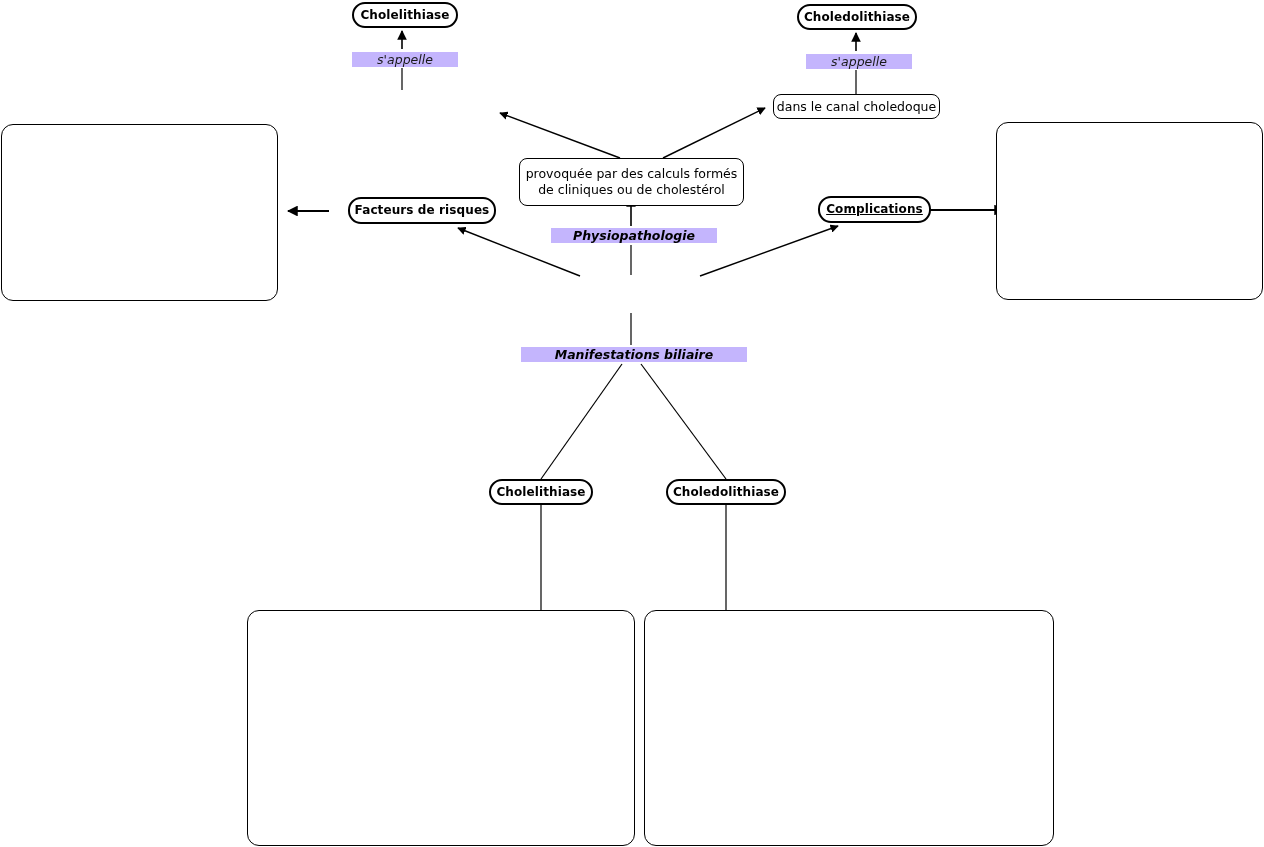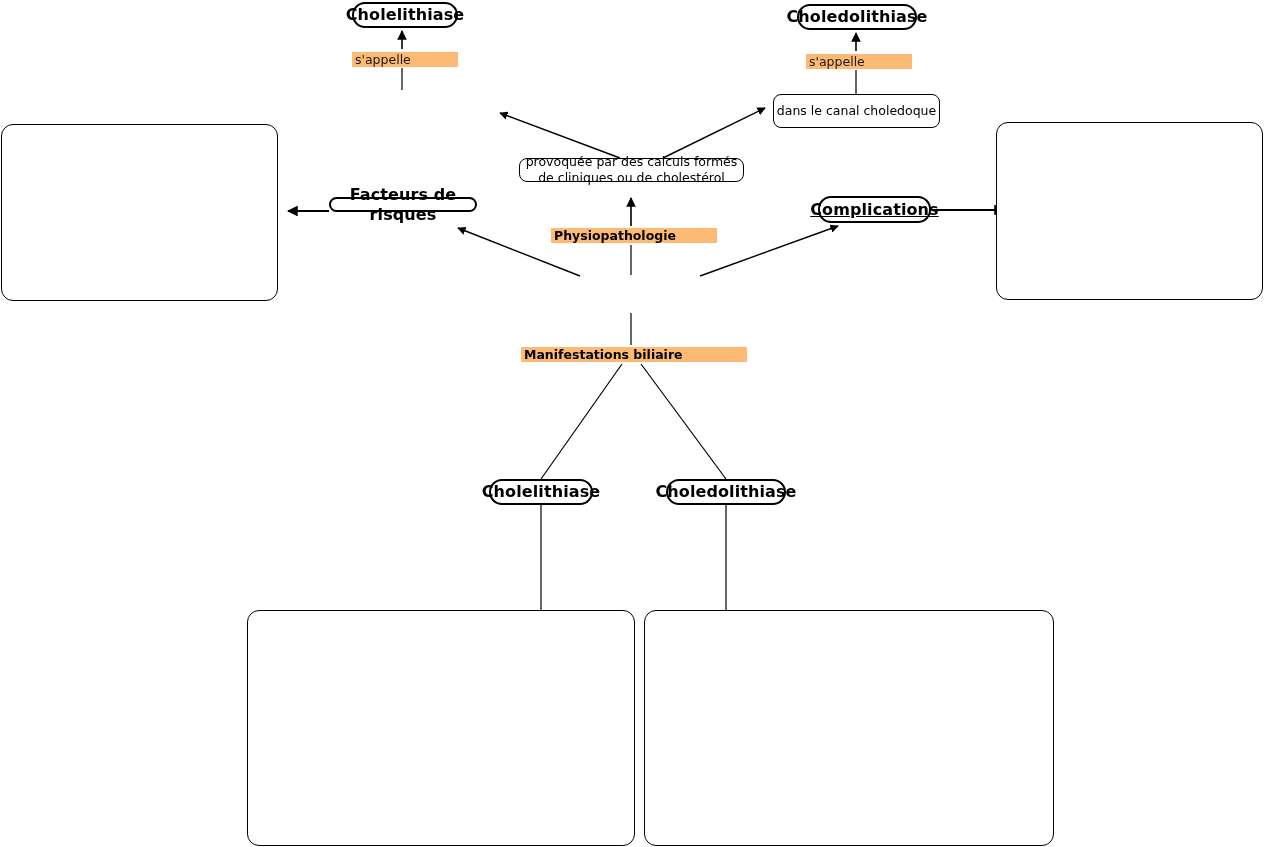--- a/index.html
+++ b/index.html
@@ -42,21 +42,21 @@
     justify-content: center;
     text-align: center;
     line-height: 1.25;
     z-index: 3;
   }
   
   .node.concept {
     border-width: 2px;
     border-radius: 13px;
     font-weight: bold;
-    font-size: 16px;
+    font-size: 12px;
     letter-spacing: 0.1px;
   }
   
   .node.prop {
     border-width: 1px;
     border-radius: 8px;
     font-weight: normal;
     font-size: 12.5px;
   }
   
@@ -81,24 +81,25 @@
   .node.root .subtitle {
     font-weight: normal;
     font-size: 12.5px;
     line-height: 1.2;
   }
 
   
   .edge-label {
     position: absolute;
     z-index: 2;
-    background: #fdba74;
-    text-align: left;
+    background: #c4b5fd;
+    text-align: center;
     white-space: nowrap;
     padding: 0 3px;
+    font-style: italic;
   }
   .edge-label.plain {
     font-size: 12.5px;
     font-weight: normal;
     color: #1a1a1a;
   }
   .edge-label.strong {
     font-size: 12.5px;
     font-weight: bold;
     color: #000000;
@@ -159,30 +160,30 @@
 
   <div class="node concept" style="left:352px; top:2px; width:106px; height:26px;">
     <span>Cholelithiase</span>
   </div>
 
   <div class="node concept" style="left:797px; top:4px; width:120px; height:26px;">
     <span>Choledolithiase</span>
   </div>
 
 
-  <div class="node prop" style="left:773px; top:94px; width:167px; height:34px;">
+  <div class="node prop" style="left:773px; top:94px; width:167px; height:25px;">
     <span class="line1">dans le canal choledoque</span>
   </div>
 
-  <div class="node prop" style="left:519px; top:158px; width:225px; height:24px;">
+  <div class="node prop" style="left:519px; top:158px; width:225px; height:48px;">
     <span class="line1">provoquée par des calculs formés</span>
     <span class="line2">de cliniques ou de cholestérol</span>
   </div>
 
-  <div class="node concept" style="left:329px; top:197px; width:148px; height:15px;">
+  <div class="node concept" style="left:348px; top:197px; width:148px; height:27px;">
     <span>Facteurs de risques</span>
   </div>
 
   <div class="node concept" style="left:818px; top:196px; width:113px; height:27px;text-decoration:underline;">
     <span>Complications</span>
   </div>
 
 
   <div class="node concept" style="left:489px; top:479px; width:104px; height:26px;">
     <span>Cholelithiase</span>

